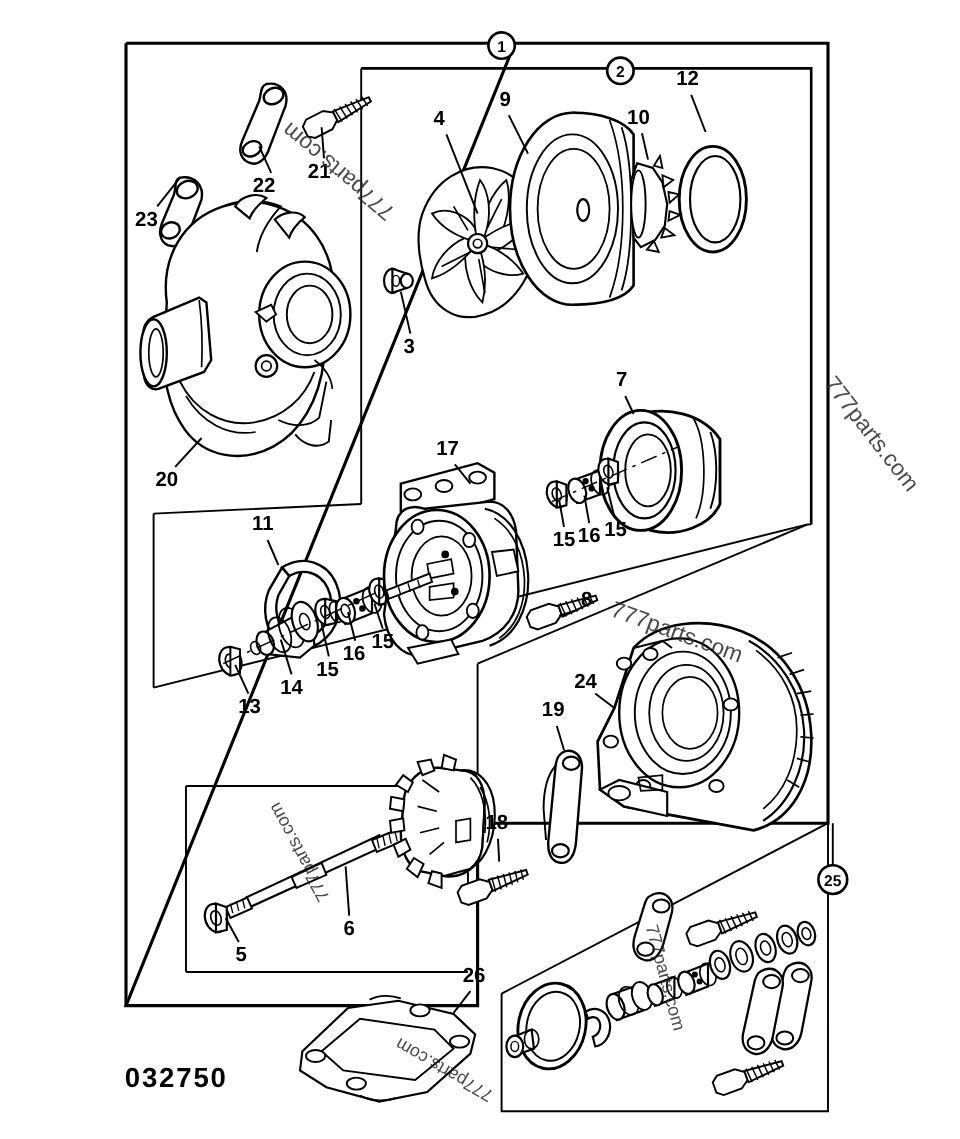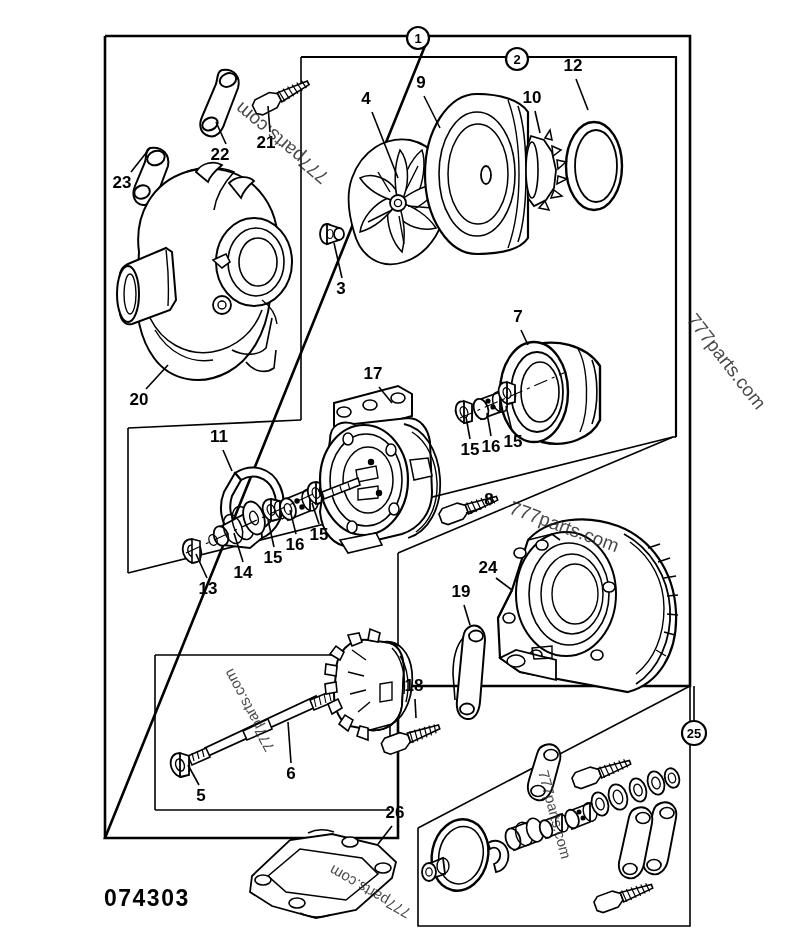--- a/index.html
+++ b/index.html
@@ -599,15 +599,15 @@
       <text class="wm" x="330" y="175" transform="rotate(-140 330 175)">777parts.com</text>
       <text class="wm" x="686" y="320" transform="rotate(52 686 320)">777parts.com</text>
       <text class="wm" x="508" y="513" transform="rotate(20 508 513)">777parts.com</text>
       <text class="wm wm-sm" x="275" y="748" transform="rotate(-118 275 748)">777parts.com</text>
       <text class="wm wm-sm" x="538" y="772" transform="rotate(75 538 772)">777parts.com</text>
       <text class="wm wm-sm" x="412" y="910" transform="rotate(-150 412 910)">777parts.com</text>
     </g>
 
   </svg>
 
-  <div class="drawing-number">074303</div>
+  <div class="drawing-number">032750</div>
 
 </div>
 
 </body></html>

